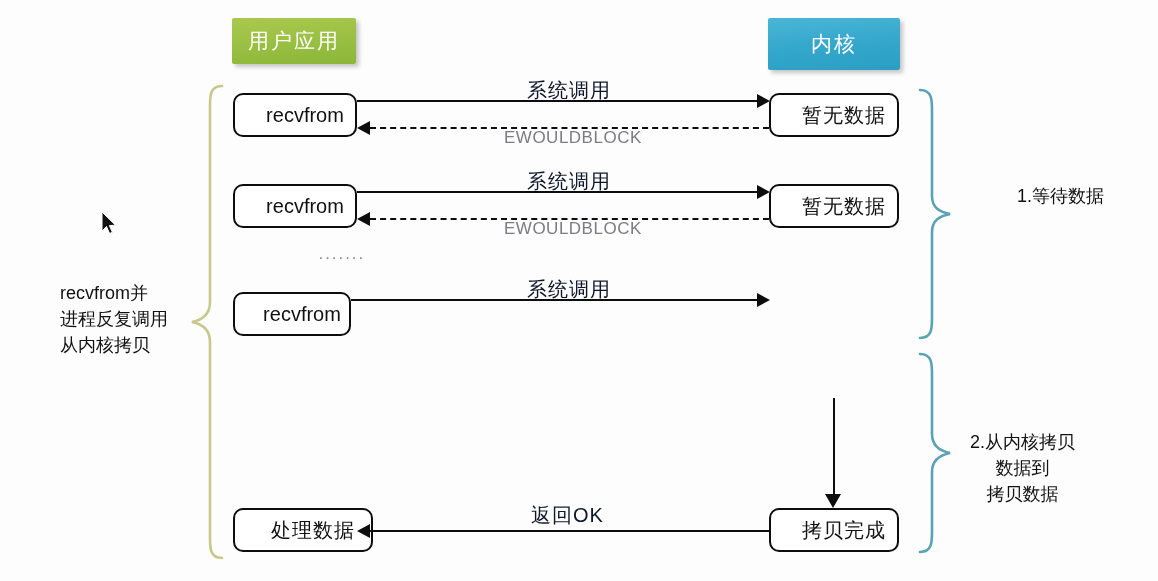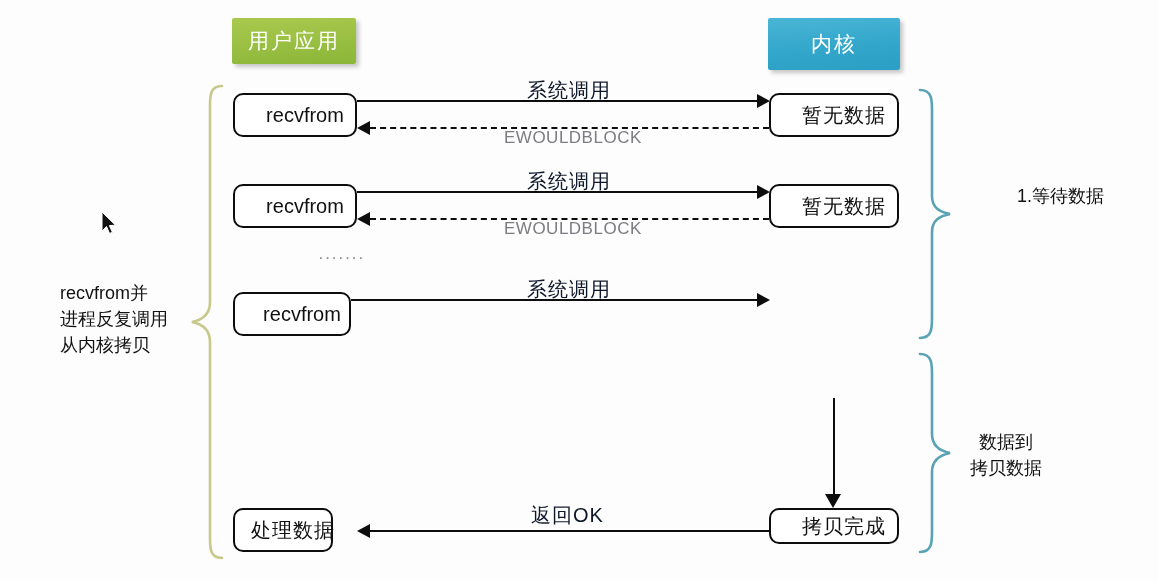--- a/index.html
+++ b/index.html
@@ -173,40 +173,41 @@
   <div class="node cn" style="left:233px; top:292px; width:118px; height:44px; letter-spacing:0;">recvfrom</div>
 
   <div class="hline" style="left:351px; top:299px; width:416px;"></div>
   <div class="arrow-r" style="left:757px; top:293px;"></div>
   <div class="edge-label" style="left:527px; top:276px;">系统调用</div>
 
 
   <div class="vline" style="left:833px; top:398px; height:96px;"></div>
   <div class="arrow-d" style="left:825px; top:494px;"></div>
 
-  <div class="node cn" style="left:769px; top:508px; width:130px; height:36px;">拷贝完成</div>
-  <div class="node cn" style="left:233px; top:508px; width:100px; height:44px;">处理数据</div>
+  <div class="node cn" style="left:769px; top:508px; width:130px; height:44px;">拷贝完成</div>
+  <div class="node cn" style="left:233px; top:508px; width:140px; height:44px;">处理数据</div>
 
   <div class="hline" style="left:370px; top:530px; width:399px;"></div>
   <div class="arrow-l" style="left:357px; top:524px;"></div>
   <div class="edge-label" style="left:531px; top:502px;">返回OK</div>
 
   <svg class="brace" style="left:918px; top:88px;" width="34" height="252" viewBox="0 0 34 252">
     <path d="M2 2 C14 2 14 12 14 22 L14 108 C14 120 22 124 32 126
              C22 128 14 132 14 144 L14 230 C14 240 14 250 2 250" fill="none" stroke="#5aa3b5" stroke-width="2.6" stroke-linecap="round"></path>
   </svg>
   <div class="side-note right" style="left:975px; top:183px;margin-left:42px;">
     <div>1.等待数据</div>
   </div>
 
   <svg class="brace" style="left:918px; top:352px;" width="34" height="202" viewBox="0 0 34 202">
     <path d="M2 2 C14 2 14 12 14 22 L14 82 C14 94 22 99 32 101
              C22 103 14 108 14 120 L14 180 C14 190 14 200 2 200" fill="none" stroke="#5aa3b5" stroke-width="2.6" stroke-linecap="round"></path>
   </svg>
   <div class="side-note right" style="left:970px; top:429px;">
+    <div>2.从内核拷贝</div>
     <div>数据到</div>
     <div>拷贝数据</div>
   </div>
 
   <svg class="cursor" style="left:101px; top:211px;" width="18" height="26" viewBox="0 0 18 26">
     <path d="M1 1 L1 20 L5.5 15.5 L8.6 22.5 L11.4 21.2 L8.4 14.6 L14.5 14.2 Z" fill="#111111" stroke="#ffffff" stroke-width="1"></path>
   </svg>
 
 </div>
 

